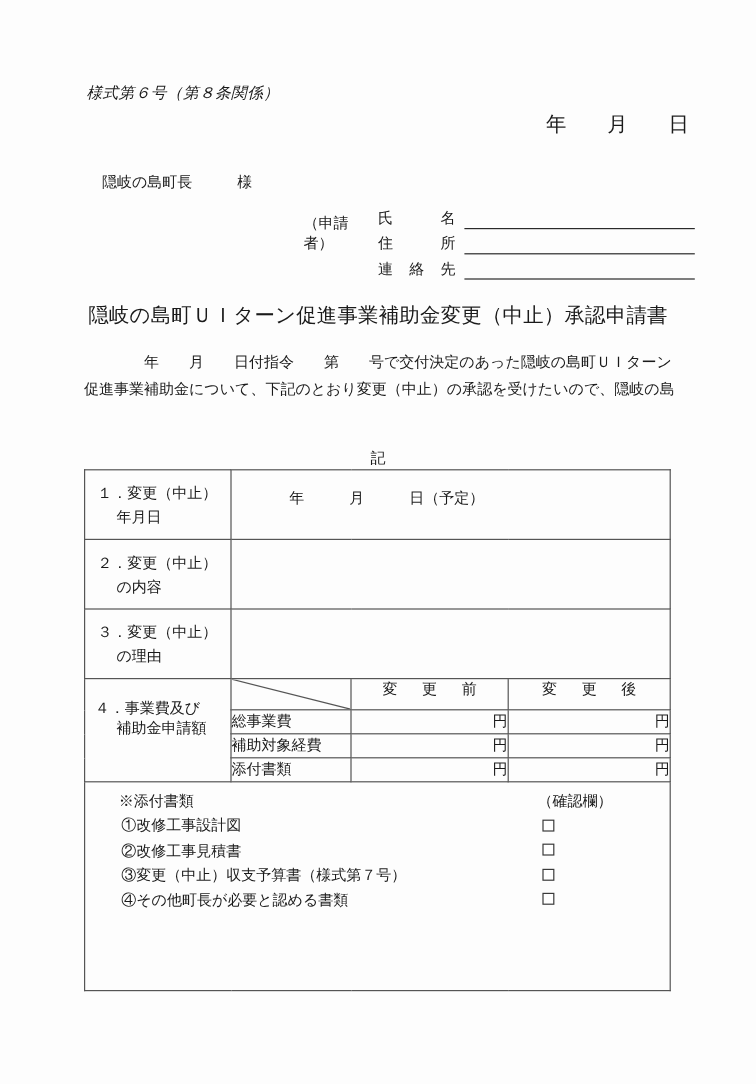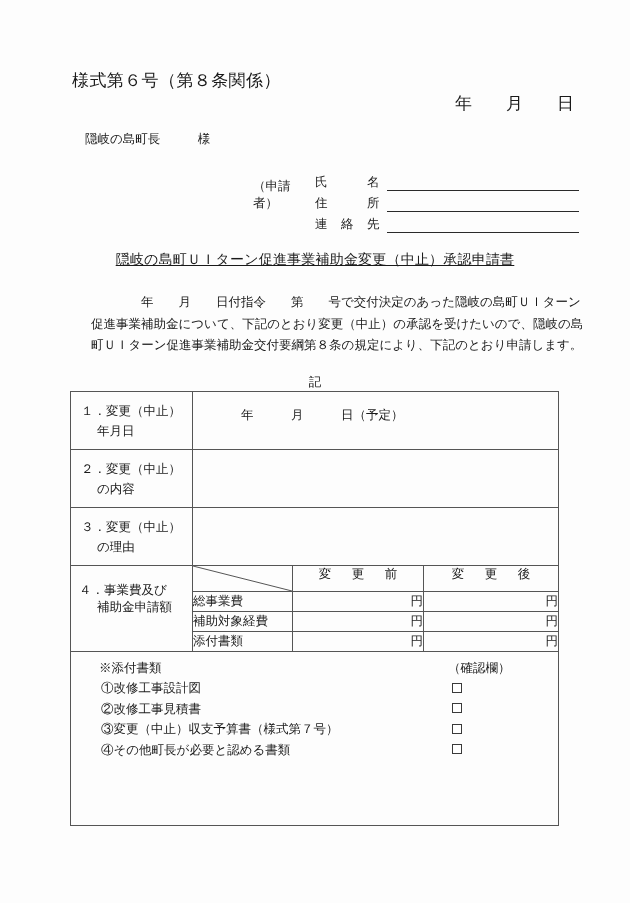--- a/index.html
+++ b/index.html
@@ -20,29 +20,30 @@
     inset: 0;
     background: #fdfdfd;
   }
 
   
   .abs { position: absolute; white-space: pre; }
 
   
   #form-code {
     left: 72px; top: 69px;
-    font-size: 17px;
+    font-size: 13px;
     letter-spacing: 0.4px;
+    font-style: italic;
   }
   #date-line {
     left: 455px; top: 92px;
     font-size: 17px;
   }
   #addressee {
-    left: 85px; top: 131px;
+    left: 85px; top: 144px;
     font-size: 12.5px;
   }
 
   
   #applicant-block {
     position: absolute;
     left: 253px; top: 170px;
     font-size: 12.5px;
   }
   .applicant-row {
@@ -63,34 +64,32 @@
     width: 192px;
     border-bottom: 1px solid #2a2a2a;
     height: 15px;
   }
 
   
   #doc-title {
     left: 0; top: 251px;
     width: 630px;
     text-align: center;
-    font-size: 14px;
+    font-size: 17px;
     white-space: normal;
     letter-spacing: 0.2px;
-    text-decoration: underline;
   }
 
   
   #body-par {
     position: absolute;
     left: 70px; top: 292px;
     width: 492px;
     font-size: 12.5px;
     line-height: 21.5px;
-    margin-left: 21px;
   }
   #body-par div { white-space: pre; }
 
   
   #ki-marker {
     left: 0; top: 374px;
     width: 630px;
     text-align: center;
     font-size: 12.5px;
   }
@@ -223,21 +222,20 @@
       <span class="applicant-label">連　絡　先</span>
       <span class="applicant-rule"></span>
     </div>
   </div>
 
   <div class="abs" id="doc-title">隠岐の島町ＵＩターン促進事業補助金変更（中止）承認申請書</div>
 
   <div id="body-par">
     <div>　　　　年　　月　　日付指令　　第　　号で交付決定のあった隠岐の島町ＵＩターン</div>
     <div>促進事業補助金について、下記のとおり変更（中止）の承認を受けたいので、隠岐の島</div>
-    <div>町ＵＩターン促進事業補助金交付要綱第８条の規定により、下記のとおり申請します。</div>
   </div>
 
   <div class="abs" id="ki-marker">記</div>
 
   <table id="main-table">
     <colgroup>
       <col style="width:122px">
       <col style="width:100px">
       <col style="width:131px">
       <col style="width:135px">

